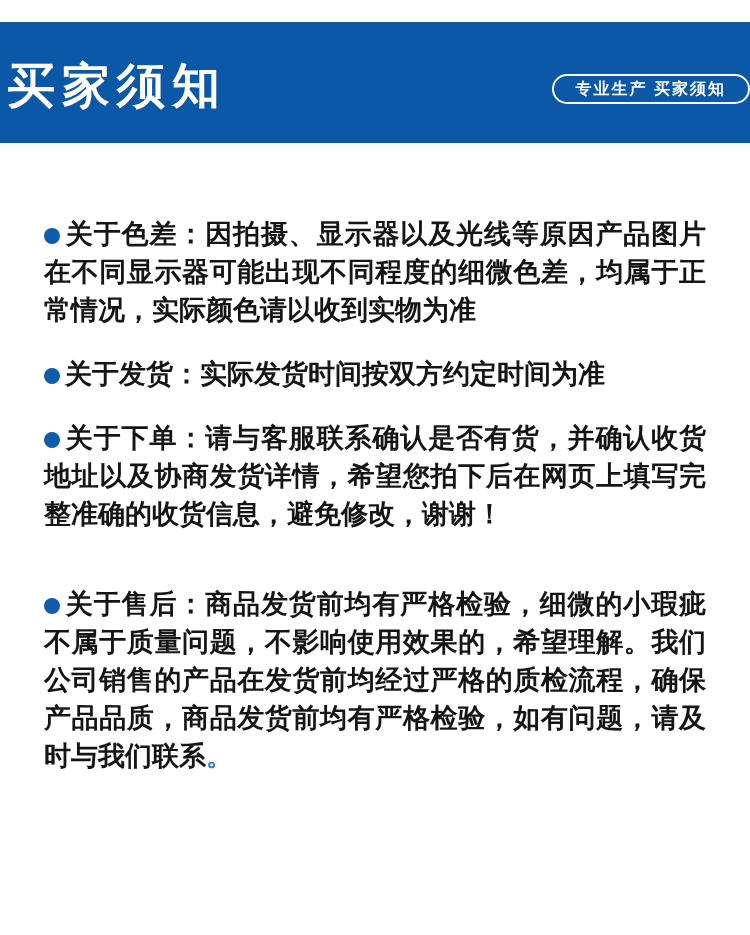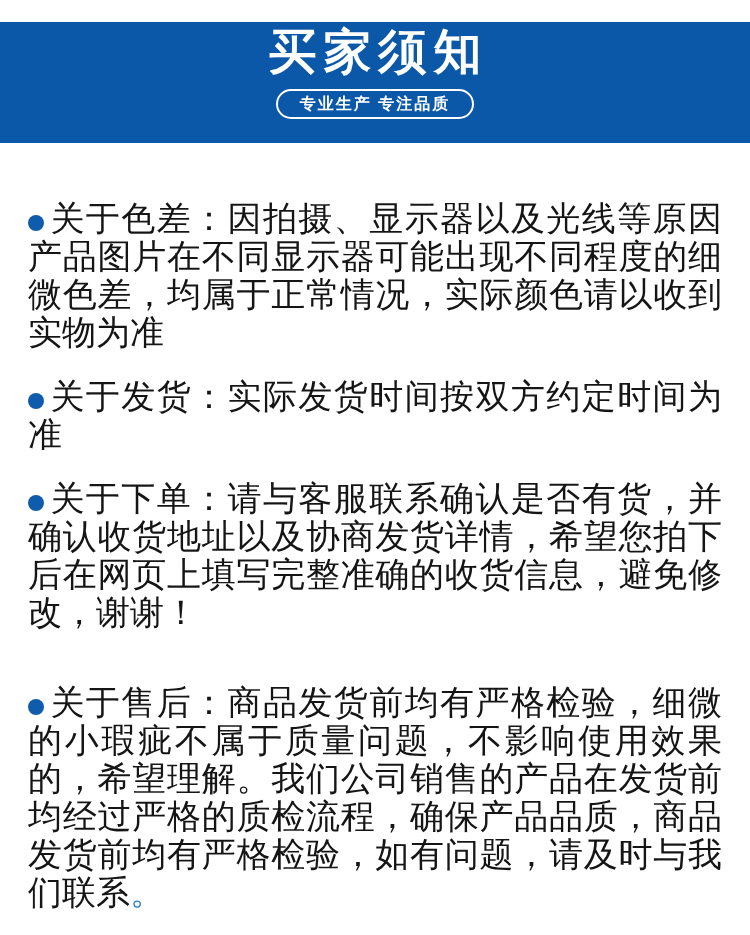--- a/index.html
+++ b/index.html
@@ -10,23 +10,23 @@
     background: #ffffff;
     overflow: hidden;
     font-family: "Liberation Sans", "DejaVu Sans", sans-serif;
   }
   
   .banner {
     margin-top: 22px;
     height: 121px;
     background: #0b57a8;
     display: flex;
-    flex-direction: column;
+    flex-direction: row;
     align-items: center;
-    justify-content: flex-start;
+    justify-content: space-between;
   }
   .banner-title {
     color: #ffffff;
     font-size: 48px;
     font-weight: 700;
     letter-spacing: 7px;
     line-height: 1;
     margin-top: 6px;
     text-indent: 7px; 
   }
@@ -41,25 +41,25 @@
     letter-spacing: 2px;
     line-height: 1.2;
     white-space: nowrap;
   }
   
   .content {
     padding: 56px 28px 0 28px;
     color: #151515;
   }
   .notice {
-    font-size: 34px;
-    font-weight: 400;
+    font-size: 27px;
+    font-weight: 700;
     line-height: 38px;
     text-align: justify;
-    margin: 0;
+    margin: 16px;
   }
   .notice + .notice { margin-top: 26px; }
   .notice.gap-md { margin-top: 30px; }
   .notice.gap-lg { margin-top: 52px; }
   .bullet {
     display: inline-block;
     width: 16px;
     height: 16px;
     border-radius: 50%;
     background: #0f5cad;
@@ -68,21 +68,21 @@
   }
   .blue-period { color: #2b7bd6; }
 </style>
 </head>
 <body>
 
 <div class="page">
 
   <div class="banner">
     <div class="banner-title">买家须知</div>
-    <div class="banner-pill">专业生产  专注品质</div>
+    <div class="banner-pill">专业生产  买家须知</div>
   </div>
 
   <div class="content">
 
     <p class="notice"><span class="bullet"></span><span>关于色差：因拍摄、显示器以及光线等原因产品图片在不同显示器可能出现不同程度的细微色差，均属于正常情况，实际颜色请以收到实物为准</span></p>
 
     <p class="notice"><span class="bullet"></span><span>关于发货：实际发货时间按双方约定时间为准</span></p>
 
     <p class="notice"><span class="bullet"></span><span>关于下单：请与客服联系确认是否有货，并确认收货地址以及协商发货详情，希望您拍下后在网页上填写完整准确的收货信息，避免修改，谢谢！</span></p>
 

